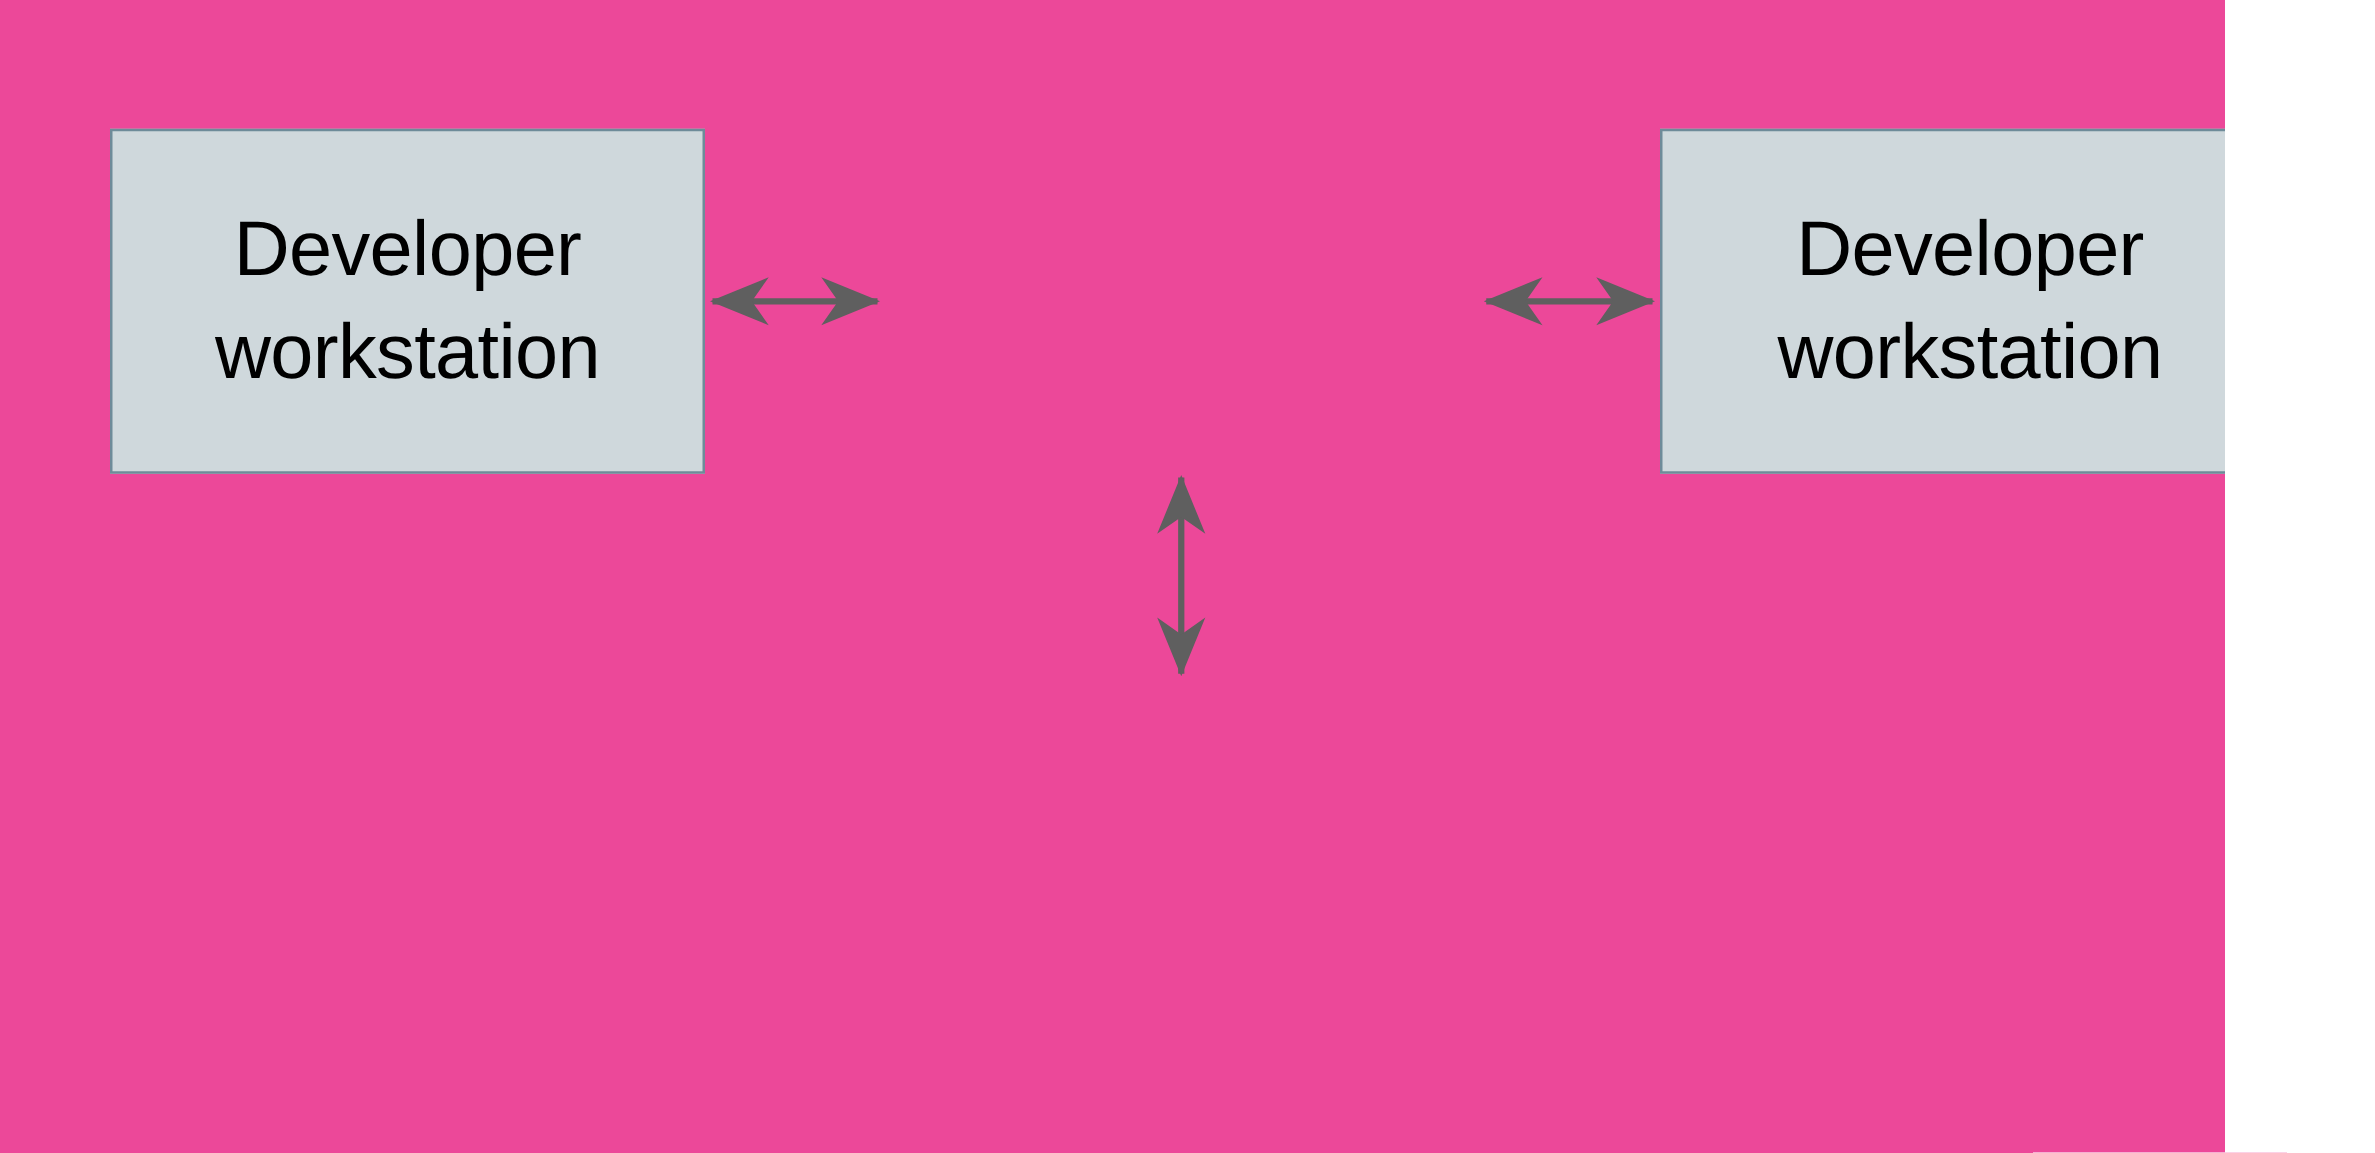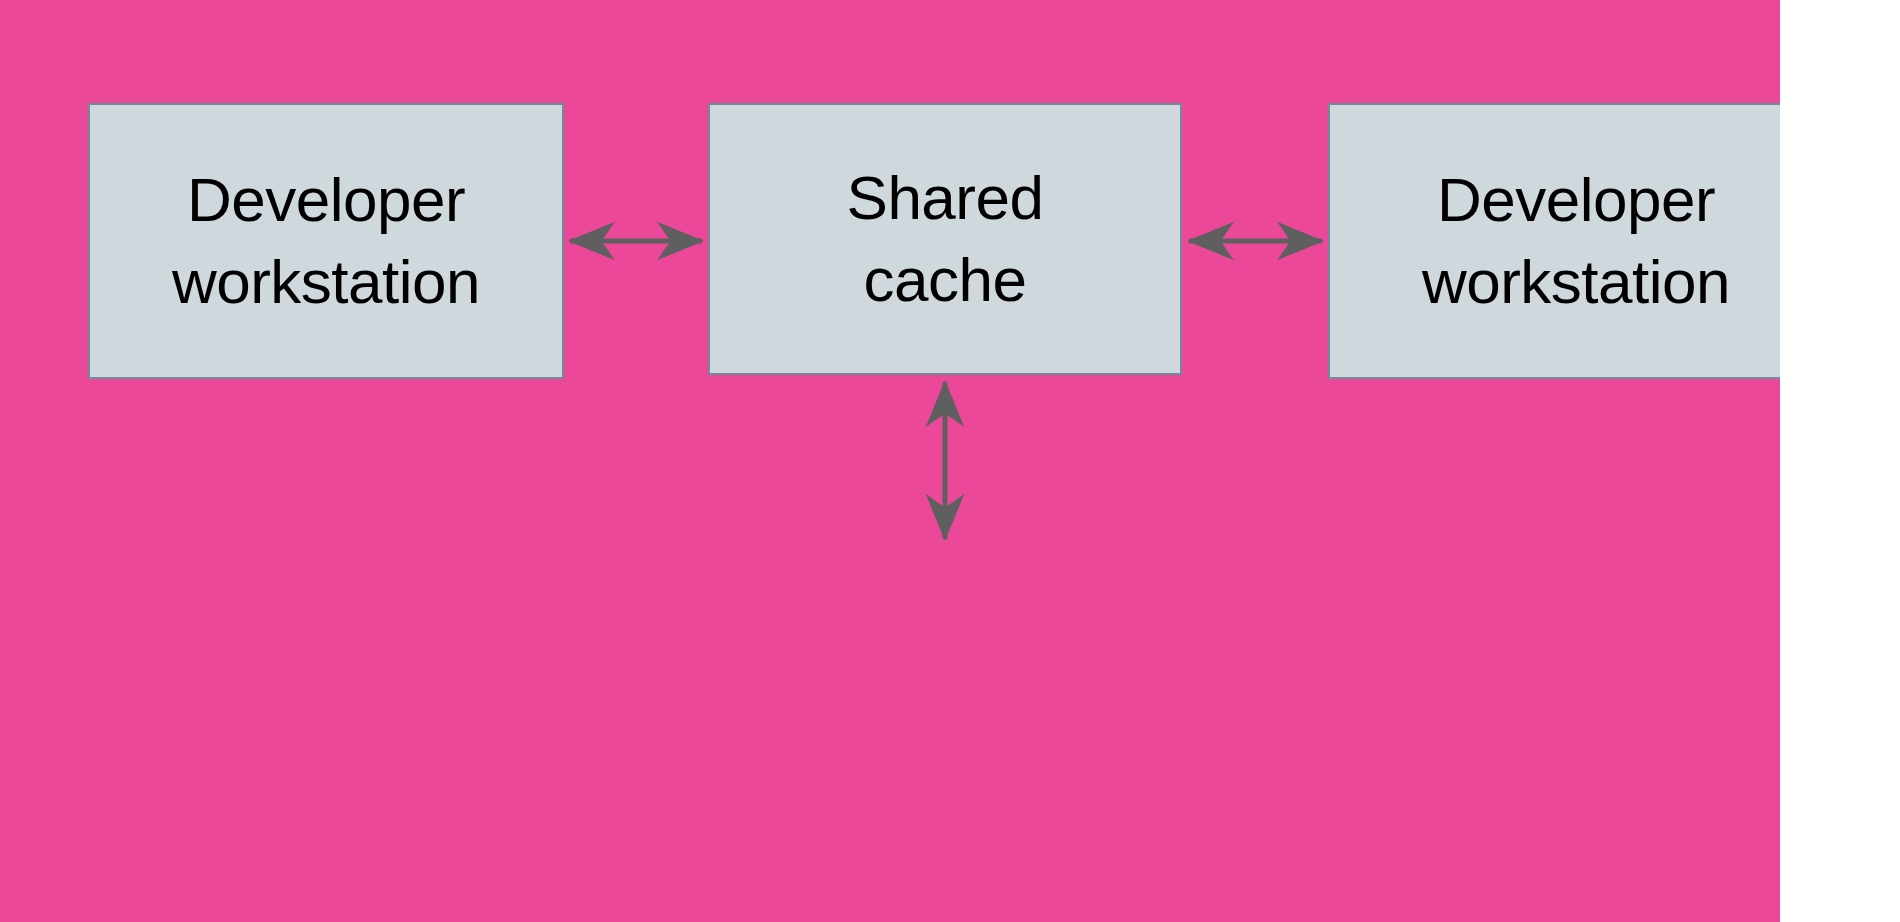--- a/index.html
+++ b/index.html
@@ -97,24 +97,20 @@
     <g>
       <line x1="945" y1="382" x2="945" y2="539" stroke="#5f5f5f" stroke-width="5" marker-start="url(#arrow-start)" marker-end="url(#arrow-end)"></line>
     </g>
   </svg>
 
   <div class="node" id="node-dev-left">
     <span class="node-label">Developer
 workstation</span>
   </div>
 
-  <div class="node" id="node-shared-cache">
-    <span class="node-label">Shared
-cache</span>
-  </div>
 
   <div class="node" id="node-dev-right">
     <span class="node-label">Developer
 workstation</span>
   </div>
 
 
 </div>
 
 </body></html>

